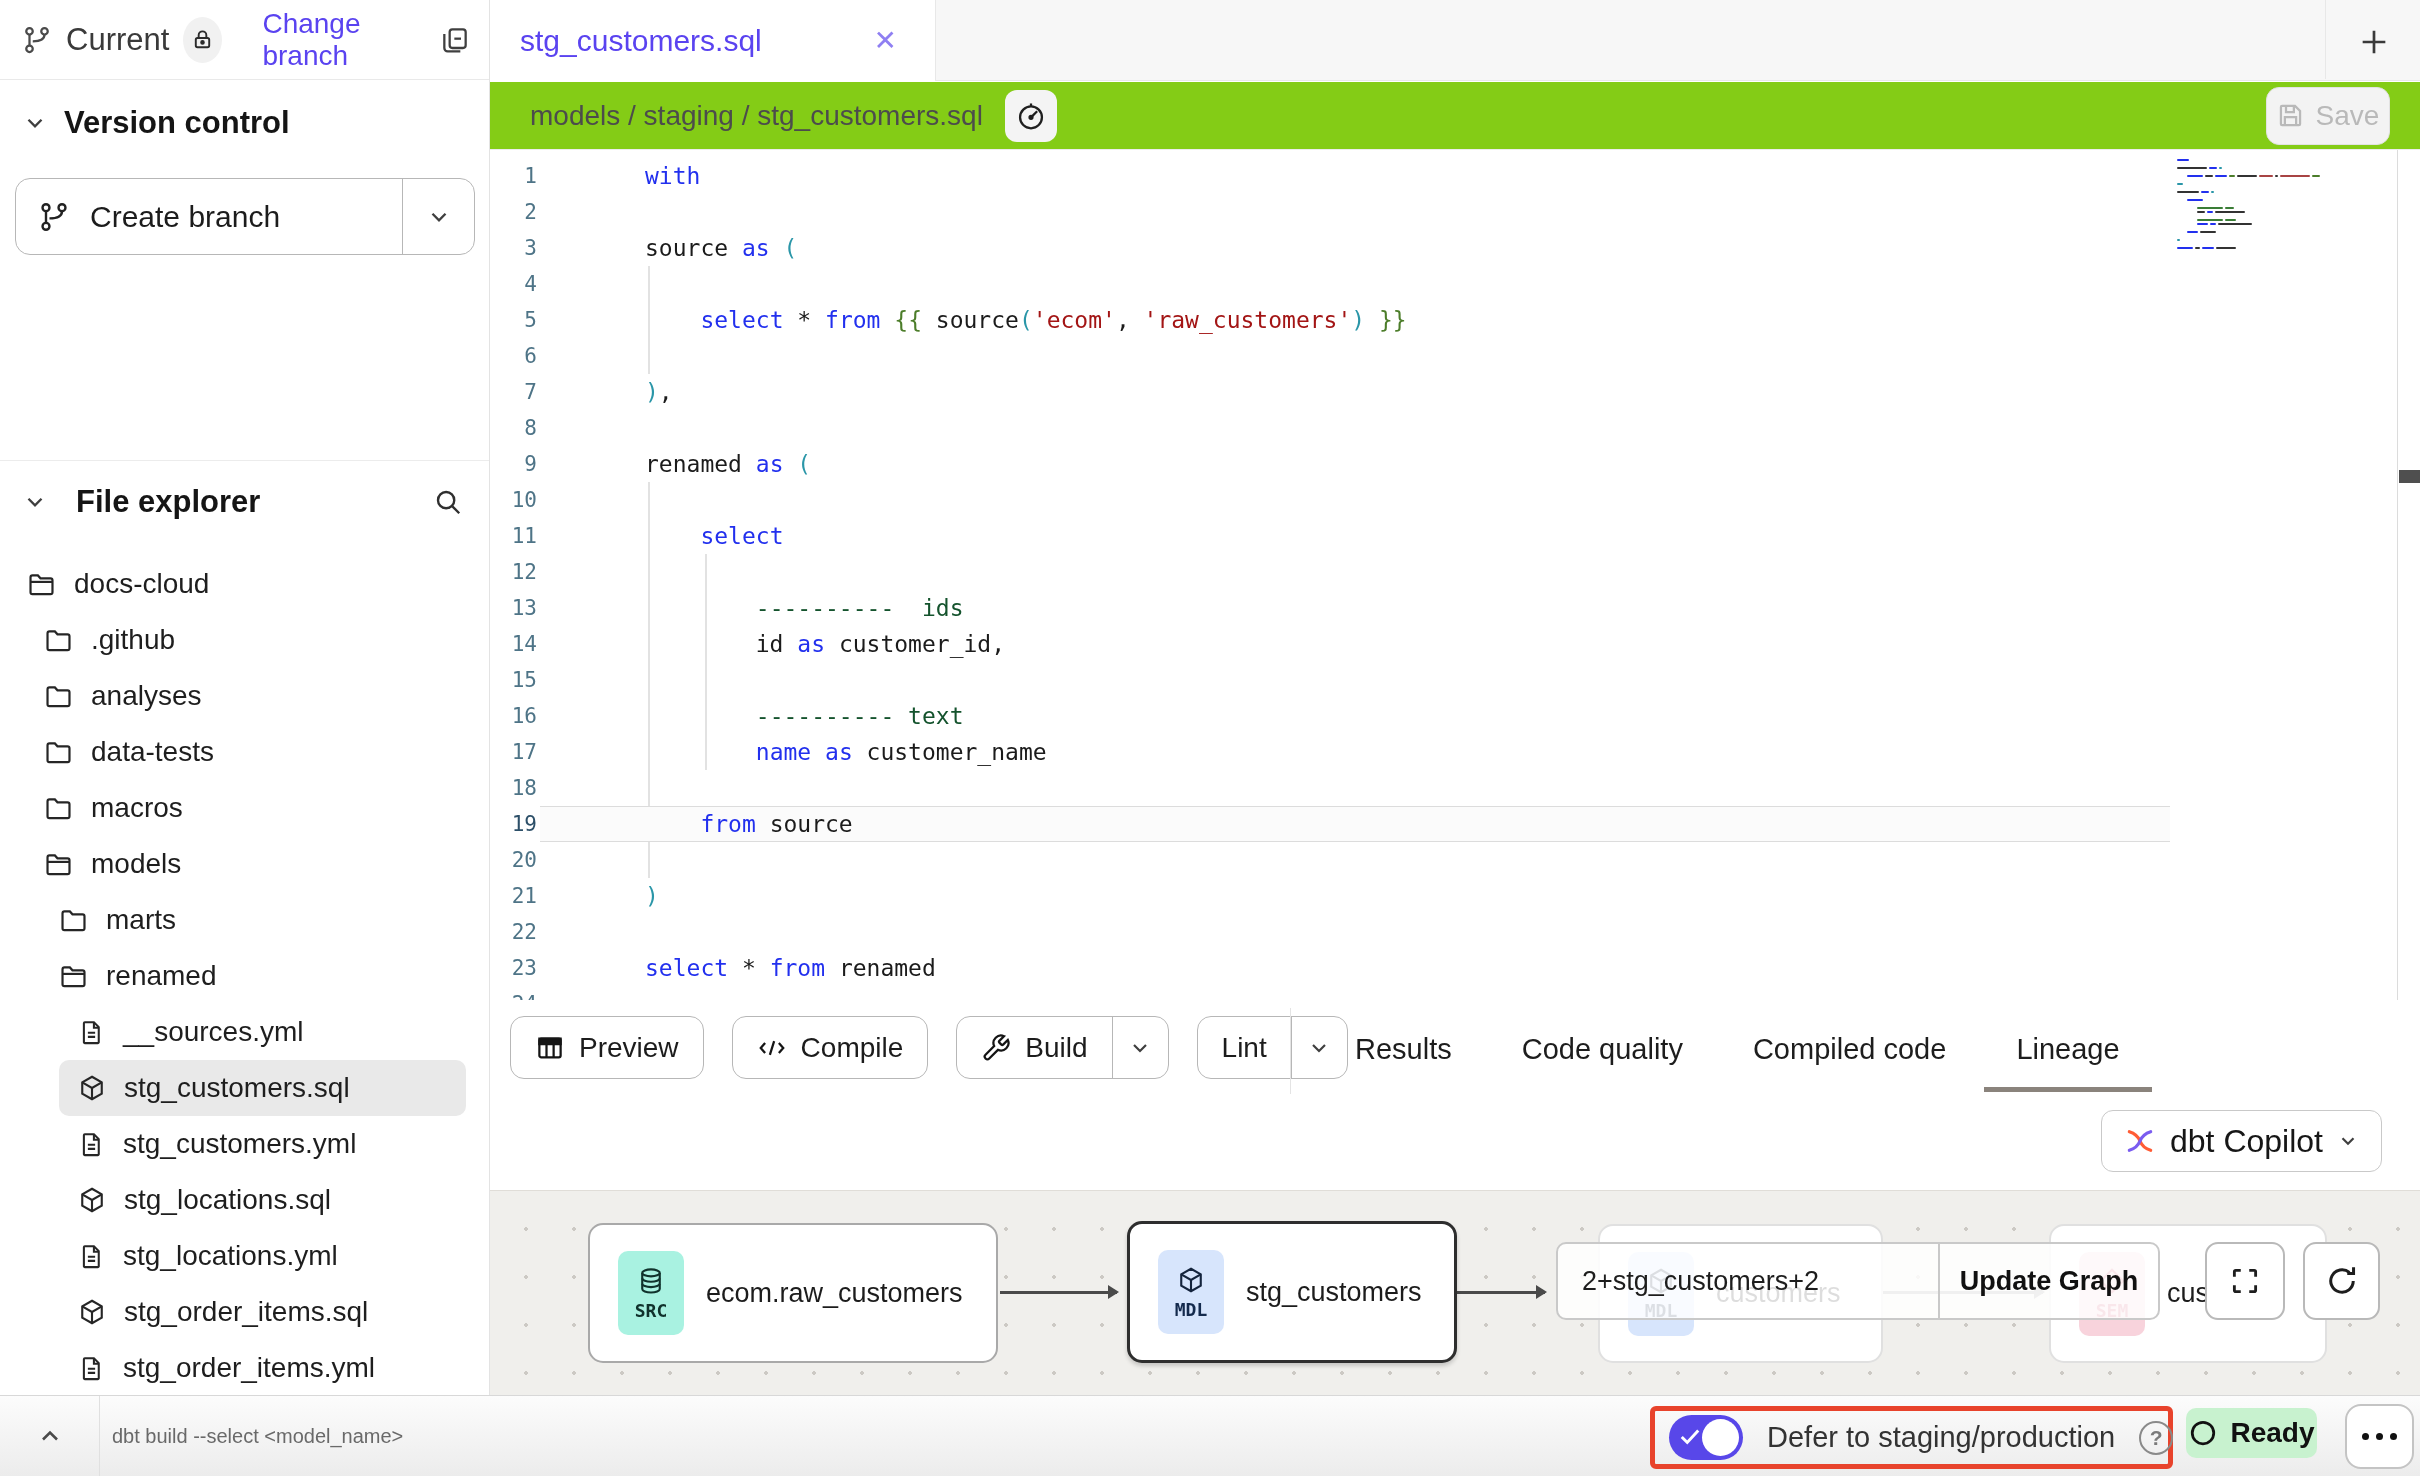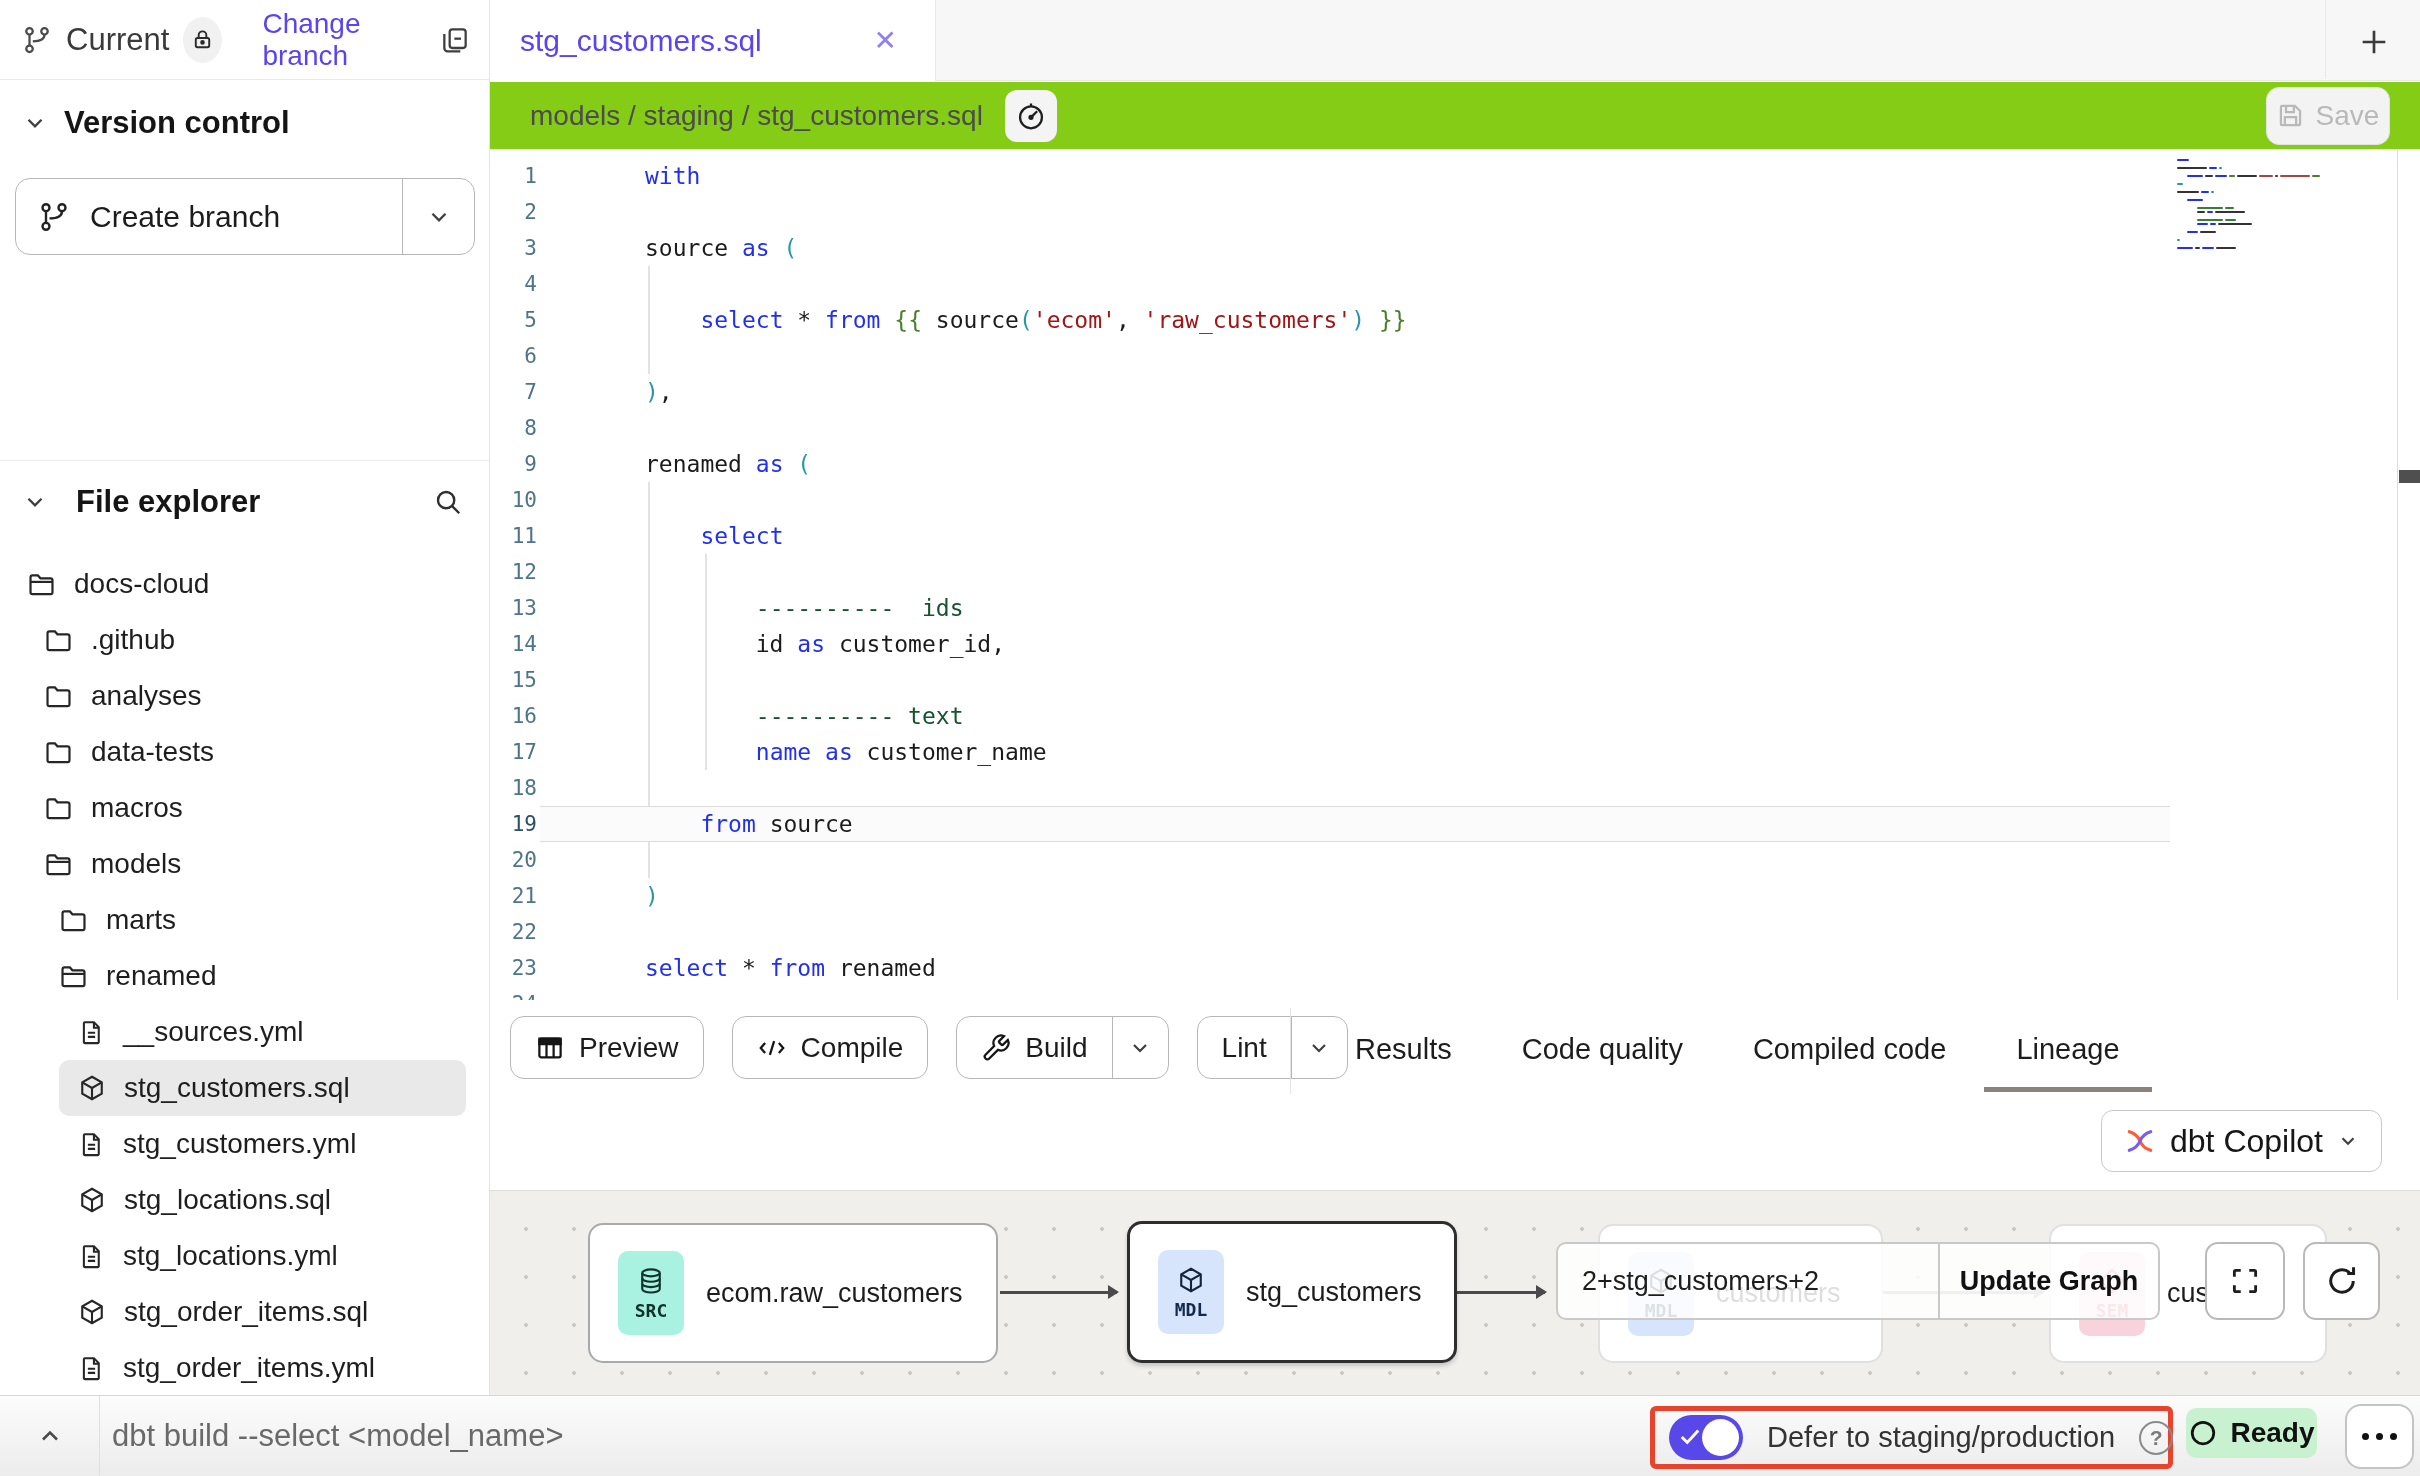--- a/index.html
+++ b/index.html
@@ -115,21 +115,21 @@
   #update-graph { width:220px; border-left:2px solid #c9c9c9; display:flex; align-items:center; justify-content:center;
     font-size:27px; font-weight:600; color:#111; cursor:pointer; }
   .ln-tool { position:absolute; top:51px; width:80px; height:78px; background:#fff; border:2px solid #b9b9b9; border-radius:13px;
     display:flex; align-items:center; justify-content:center; z-index:10; cursor:pointer; }
   #fullscreen-btn { left:1715px; }
   #refresh-btn { left:1813px; width:77px; }
 
   
   #statusbar { left:0; top:1395px; width:2420px; height:81px; background:linear-gradient(#fcfcfc,#ececec); border-top:1.5px solid #d8d8d8; }
   #sb-collapse { position:absolute; left:0; top:0; width:100px; height:100%; display:flex; align-items:center; justify-content:center; border-right:1.5px solid #e0e0e0; cursor:pointer; }
-  #sb-command { position:absolute; left:112px; top:0; height:100%; display:flex; align-items:center; font-size:31px; color:#696969; }
+  #sb-command { position:absolute; left:112px; top:0; height:100%; display:flex; align-items:center; font-size:20px; color:#696969; }
   #defer-box { position:absolute; left:1650px; top:10px; width:523px; height:63px; border:5px solid #e8432c; border-radius:6px;
     display:flex; align-items:center; gap:24px; padding:0 14px; }
   #defer-toggle { width:74px; height:45px; border-radius:23px; background:#5847e9; position:relative; flex:0 0 auto; cursor:pointer; }
   #defer-toggle .knob { position:absolute; right:4px; top:4px; width:37px; height:37px; border-radius:50%; background:#fff; }
   #defer-toggle svg { position:absolute; left:10px; top:12px; }
   #defer-label { font-size:29px; font-weight:500; color:#333; white-space:nowrap; }
   #help-icon { width:34px; height:34px; border:2.5px solid #8a8a8a; border-radius:50%; display:flex; align-items:center; justify-content:center;
     font-size:21px; color:#7a7a7a; font-weight:600; flex:0 0 auto; }
   #ready-badge { position:absolute; left:2186px; top:12px; width:131px; height:50px; background:#c8f2cf; border-radius:10px;
     display:flex; align-items:center; justify-content:center; gap:12px; }

